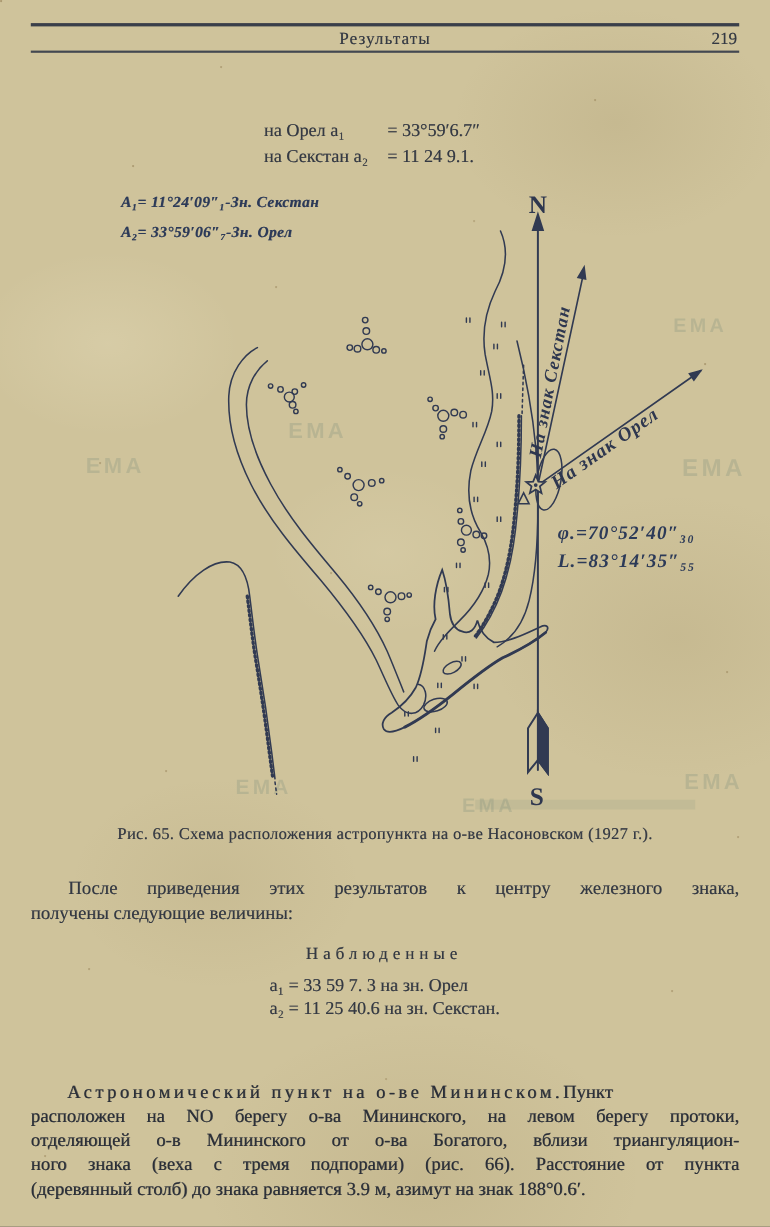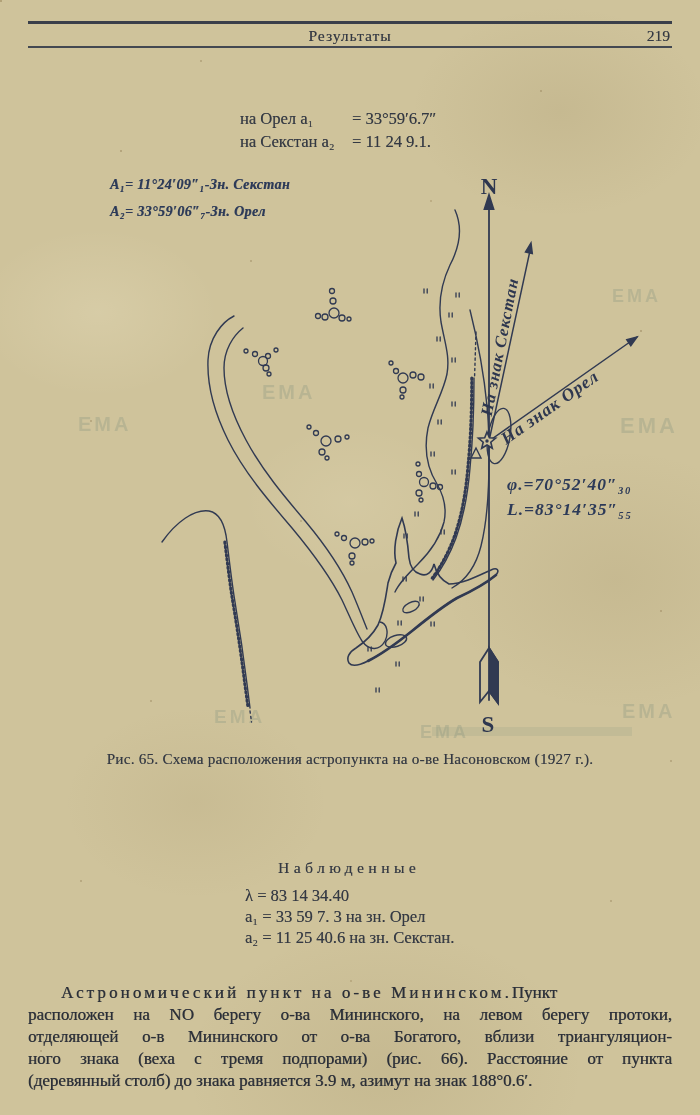--- a/index.html
+++ b/index.html
@@ -215,24 +215,27 @@
       <text x="488" y="732" text-anchor="middle" font-size="23" font-weight="bold">S</text>
       <text transform="translate(505,348) rotate(-79)" text-anchor="middle" font-size="16.5" font-style="italic" font-weight="bold" letter-spacing="1">На знак Секстан</text>
       <text transform="translate(553,412) rotate(-35)" text-anchor="middle" font-size="17.5" font-style="italic" font-weight="bold" letter-spacing="1">На знак Орел</text>
       <text x="507" y="490" font-size="17.5" font-style="italic" font-weight="bold" letter-spacing="1" fill="#2c3a58">φ.=70°52′40″₃₀</text>
       <text x="507" y="515" font-size="17.5" font-style="italic" font-weight="bold" letter-spacing="1" fill="#2c3a58">L.=83°14′35″₅₅</text>
     </g>
   </svg>
 
   <div id="caption" class="txt">Рис. 65. Схема расположения астропункта на о-ве Насоновском (1927 г.).</div>
 
+  <div class="para txt" id="para2">
+    <span class="jline indent">После приведения этих результатов к центру железного знака,</span>
+    <span>получены следующие величины:</span>
+  </div>
 
   <div id="observed-title" class="txt">Наблюденные</div>
   <div id="observed" class="txt">
-    <div>λ = 83  14  34.40</div>
     <div>a₁ = 33  59  7. 3  на  зн.  Орел</div>
     <div>a₂ = 11  25  40.6  на  зн.  Секстан.</div>
   </div>
 
   <div class="para txt" id="para3">
     <div class="p3l1">
       <span class="spaced">Астрономический пункт на о-ве Мининском.</span>
       <span>Пункт</span>
     </div>
     <span class="jline">расположен на NO берегу о-ва Мининского, на левом берегу протоки,</span>

